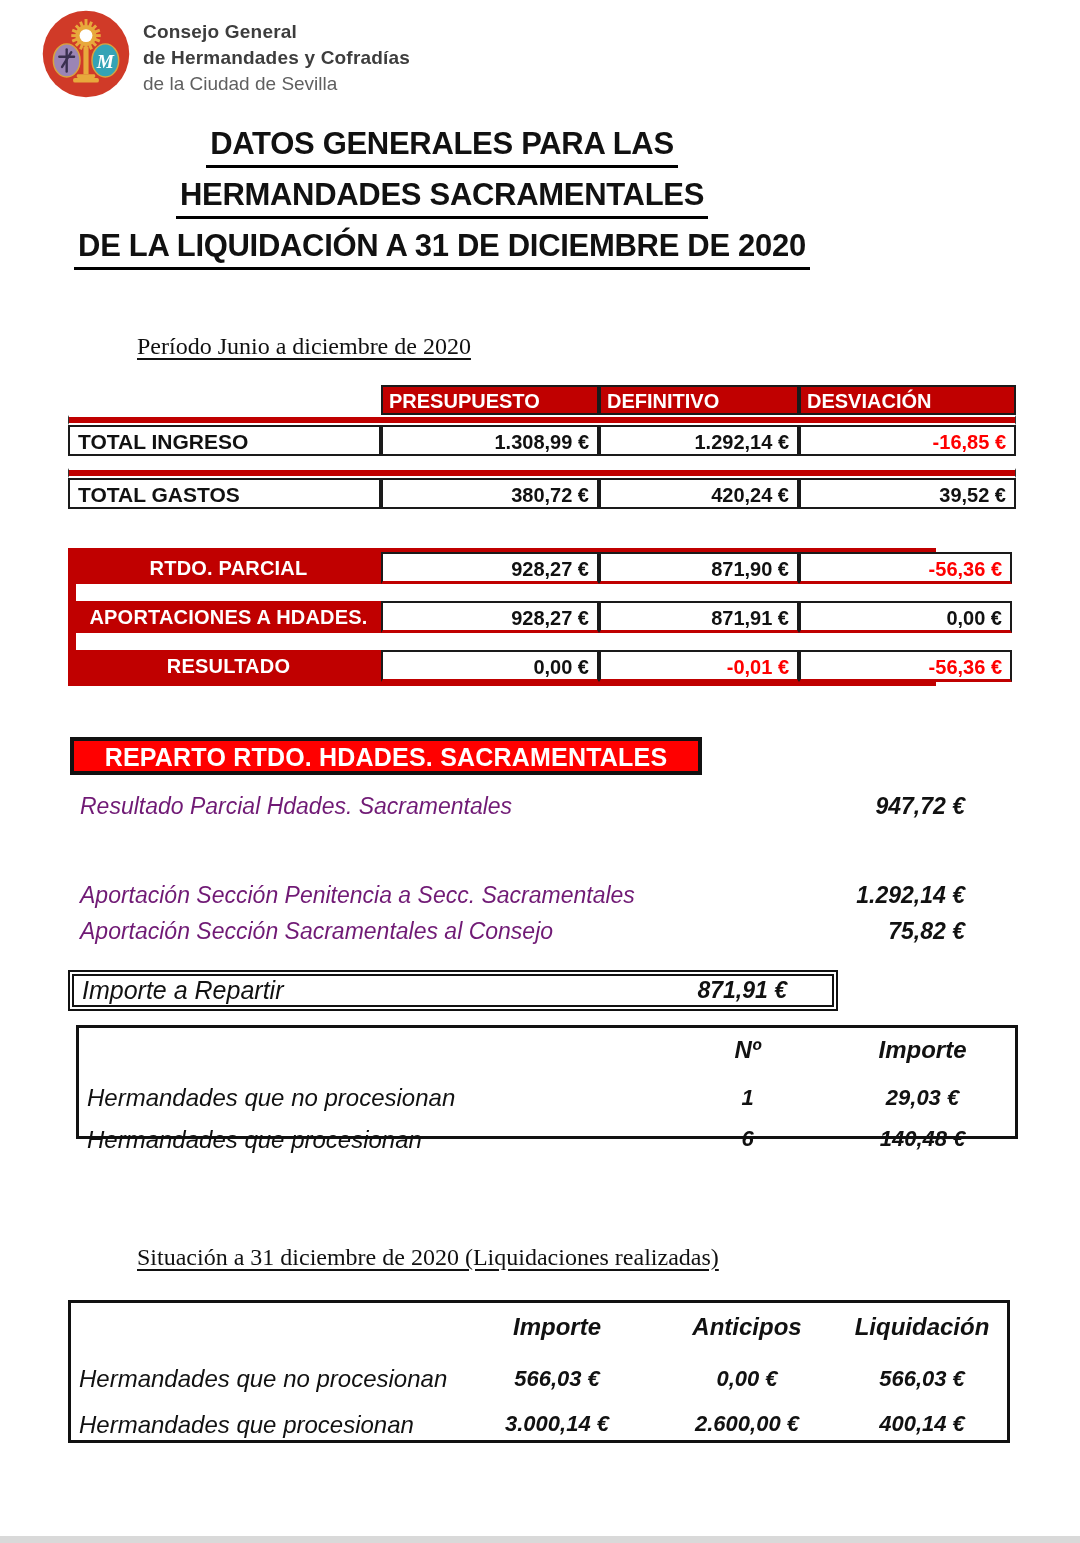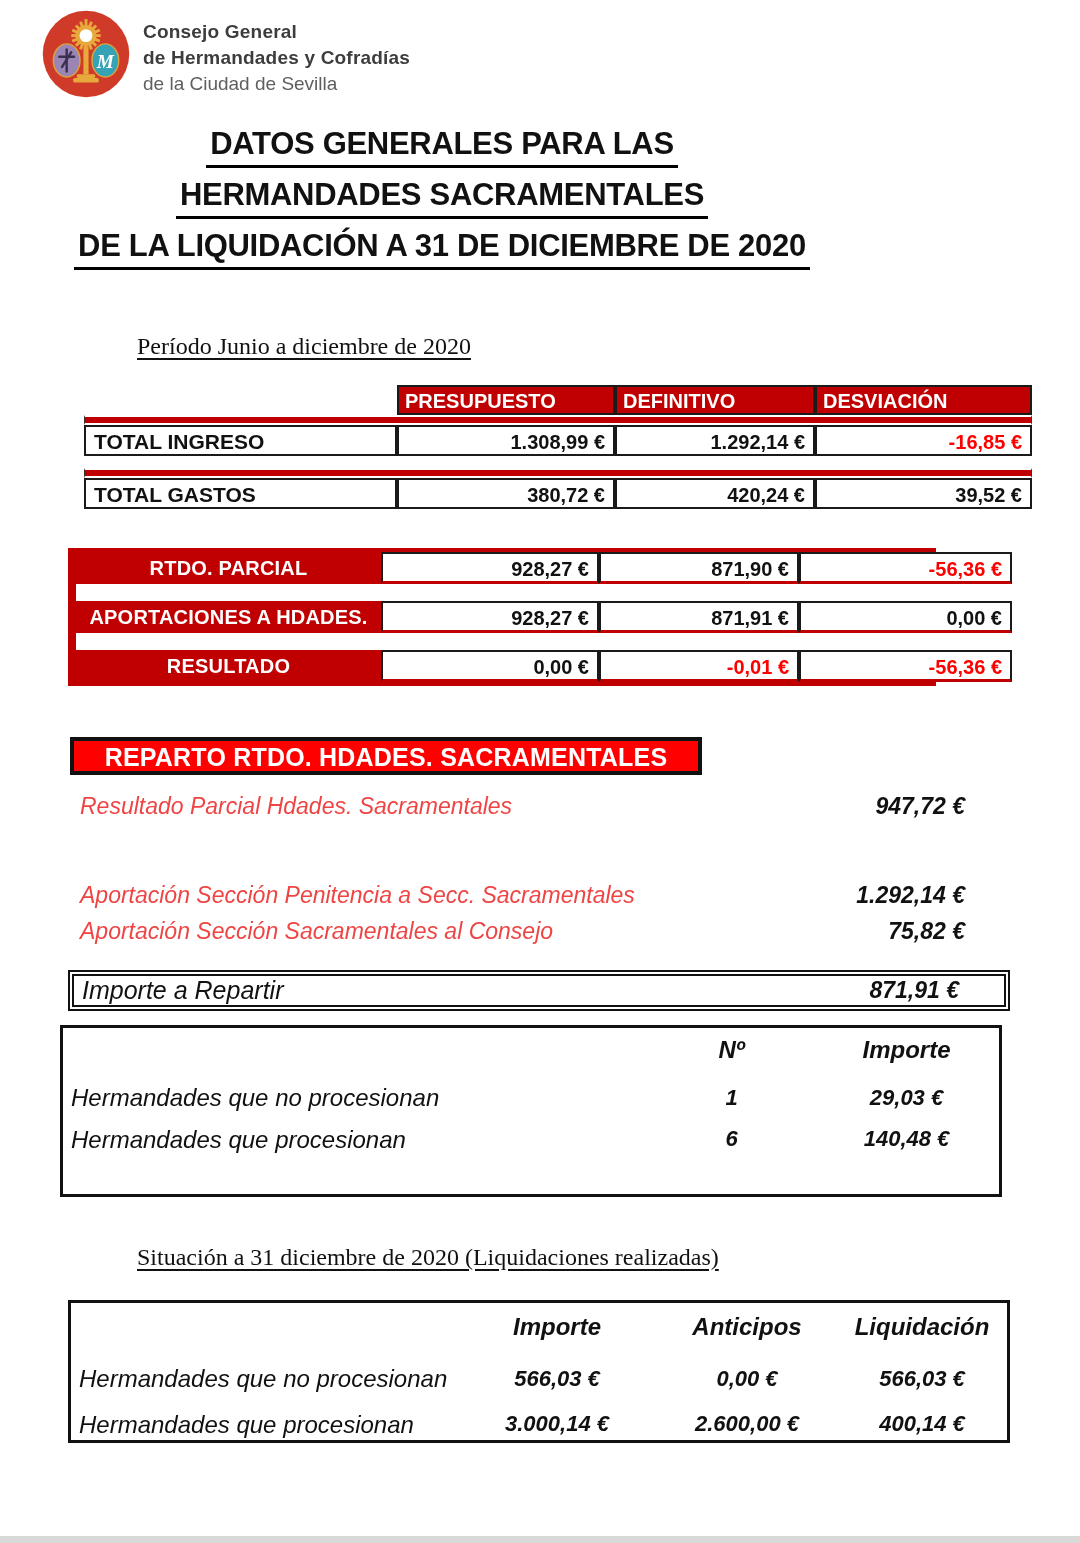--- a/index.html
+++ b/index.html
@@ -36,21 +36,21 @@
     font-family: "Liberation Serif", serif;
     font-size: 24px;
     text-decoration: underline;
     text-underline-offset: 4px;
   }
   .period-head   { top: 333px; left: 137px; }
   .situacion-head{ top: 1244px; left: 137px; }
 
   
   .t1 {
-    top: 385px; left: 84px; width: 948px;
+    top: 385px; left: 68px; width: 948px;
     display: grid;
     grid-template-columns: 313px 218px 200px 217px;
     grid-template-rows: 30px 10px 31px 12px 10px 31px;
   }
   .t1-corner { background: #fff; }
   .t1-h {
     background: #C00000; color: #fff;
     font-weight: bold; font-size: 20px;
     padding: 3px 6px 0 6px;
     border: 2px solid #1a1a1a;
@@ -106,39 +106,39 @@
     top: 737px; left: 70px; width: 632px; height: 38px;
     background: #FF0000;
     border: 4px solid #111;
     color: #fff; font-weight: bold; font-size: 25px;
     text-align: center; padding-top: 2px;
     letter-spacing: .2px;
   }
   .rep-line { left: 0; width: 1080px; height: 30px; }
   .rep-line .lbl {
     position: absolute; left: 80px;
-    font-style: italic; font-size: 23px; color: #ef4444;
+    font-style: italic; font-size: 23px; color: #701a75;
   }
   .rep-line .val {
     position: absolute; right: 115px;
     font-style: italic; font-weight: bold; font-size: 23px;
   }
   .rep1 { top: 793px; } .rep2 { top: 858px; margin-top: 24px; } .rep3 { top: 918px; }
 
   .importe-box {
-    top: 970px; left: 68px; width: 942px; height: 41px;
+    top: 970px; left: 68px; width: 770px; height: 41px;
     border: 6px double #111;
     display: flex; align-items: center;
   }
   .importe-box .lbl { font-style: italic; font-size: 25px; padding-left: 8px; flex: 1; }
   .importe-box .val { font-style: italic; font-weight: bold; font-size: 23px; margin-right: 45px; }
 
   
   .t3 {
-    top: 1025px; left: 60px; width: 942px; height: 172px;
+    top: 1025px; left: 76px; width: 942px; height: 114px;
     border: 3px solid #111;
     display: grid;
     grid-template-columns: 1fr 165px 185px;
     grid-template-rows: 42px 48px 38px;
   }
   .t3 .hd { font-weight: bold; font-style: italic; font-size: 24px; text-align: center; padding-top: 8px; }
   .t3 .rowlbl { font-style: italic; font-size: 24px; padding: 14px 0 0 8px; white-space: nowrap; }
   .t3 .cellv { font-weight: bold; font-style: italic; font-size: 22px; text-align: center; padding-top: 15px; }
   .t3 .r2 { padding-top: 8px; }
 

